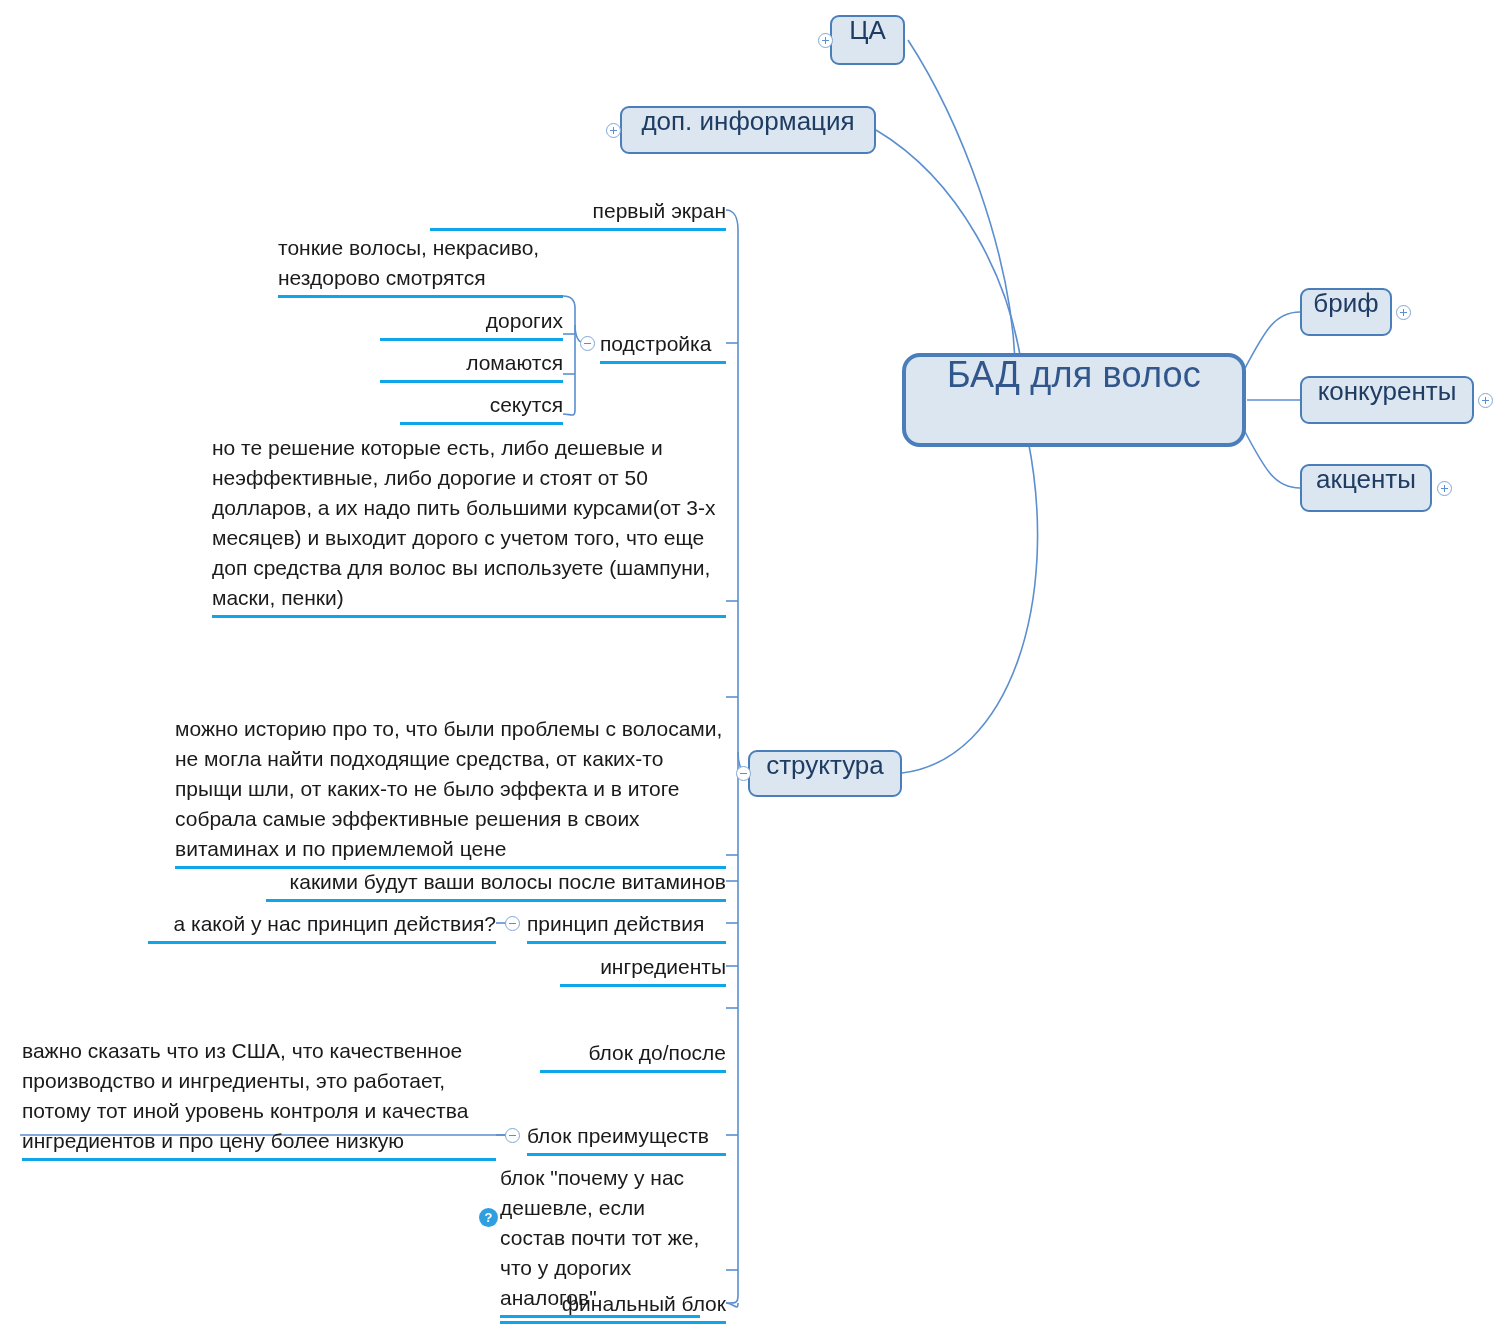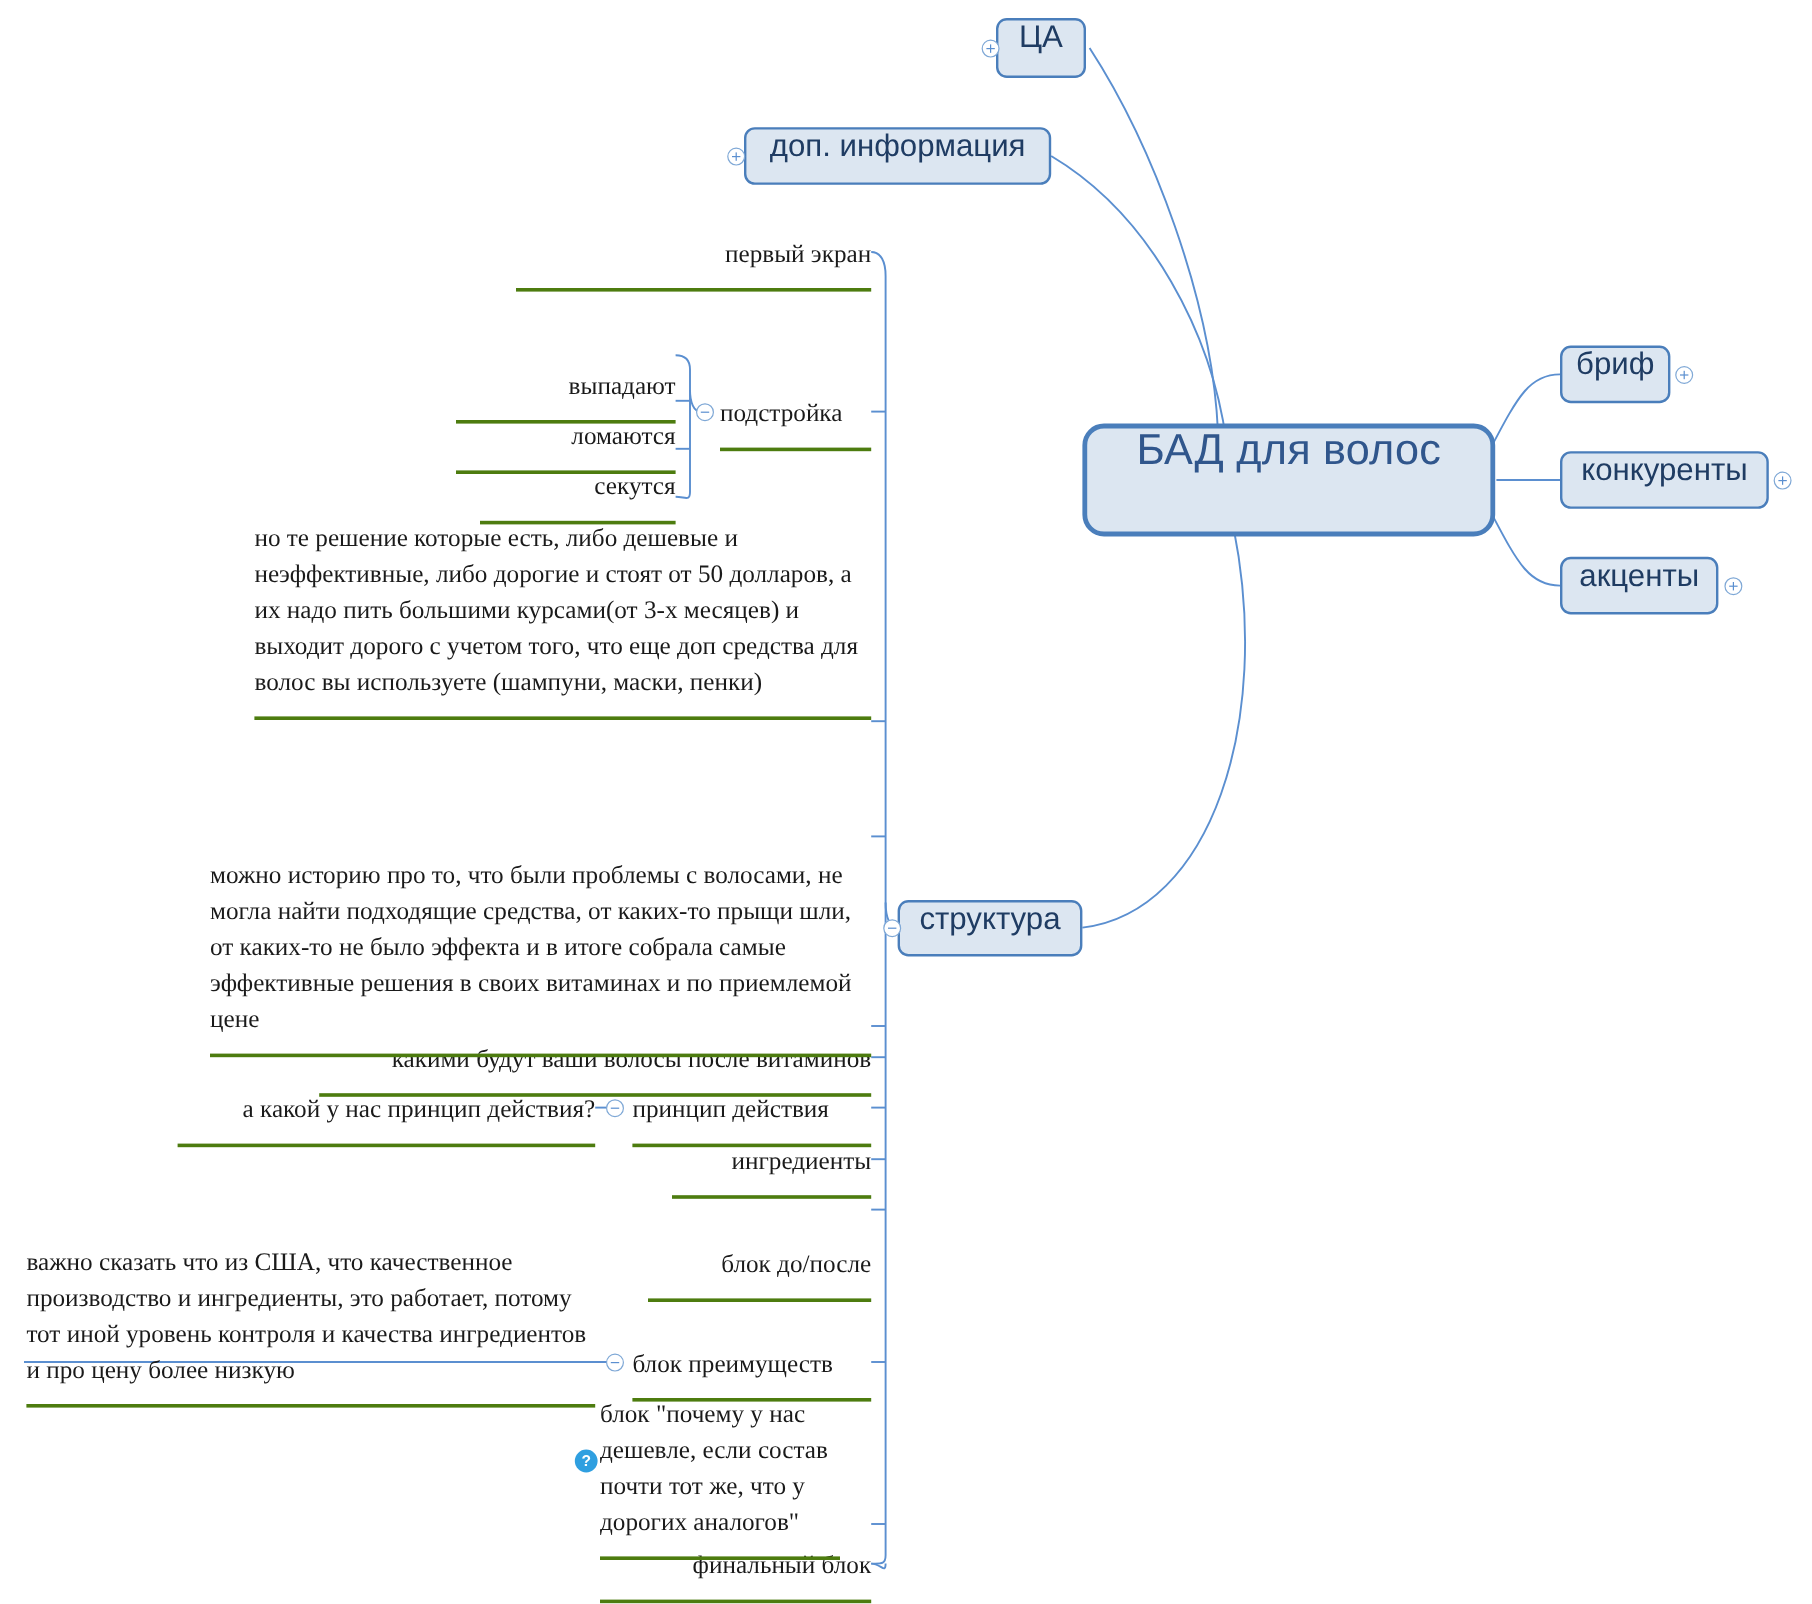--- a/index.html
+++ b/index.html
@@ -47,24 +47,23 @@
     font-size: 26px;
     color: #1f3c63;
   }
 
   
   .leaf {
     position: absolute;
     color: #1a1a1a;
     font-size: 21px;
     line-height: 30px;
-    border-bottom: 3px solid #4d7c0f;
-    padding-bottom: 14px;
+    border-bottom: 3px solid #0ea5e9;
+    padding-bottom: 2px;
     background: transparent;
-    font-family: Liberation Serif, serif;
   }
   .leaf.r  { text-align: right; }
   .leaf.l  { text-align: left; }
 
   
   .expander {
     position: absolute;
     width: 15px; height: 15px;
     border: 1px solid #7fa8d6;
     border-radius: 50%;
@@ -206,23 +205,26 @@
 
   <div class="leaf l" style="left:527px; top:1121px; width:199px;">
     <span>блок преимуществ</span>
   </div>
   <div class="expander" style="left:505px; top:1128px;"></div>
 
   <div class="leaf r" style="left:500px; top:1289px; width:226px;">
     <span>финальный блок</span>
   </div>
 
+  <div class="leaf l" style="left:278px; top:233px; width:285px;">
+    <span>тонкие волосы, некрасиво, нездорово смотрятся</span>
+  </div>
 
   <div class="leaf r" style="left:380px; top:306px; width:183px;">
-    <span>выпадают</span>
+    <span>дорогих</span>
   </div>
 
   <div class="leaf r" style="left:380px; top:348px; width:183px;">
     <span>ломаются</span>
   </div>
 
   <div class="leaf r" style="left:400px; top:390px; width:163px;">
     <span>секутся</span>
   </div>
 

